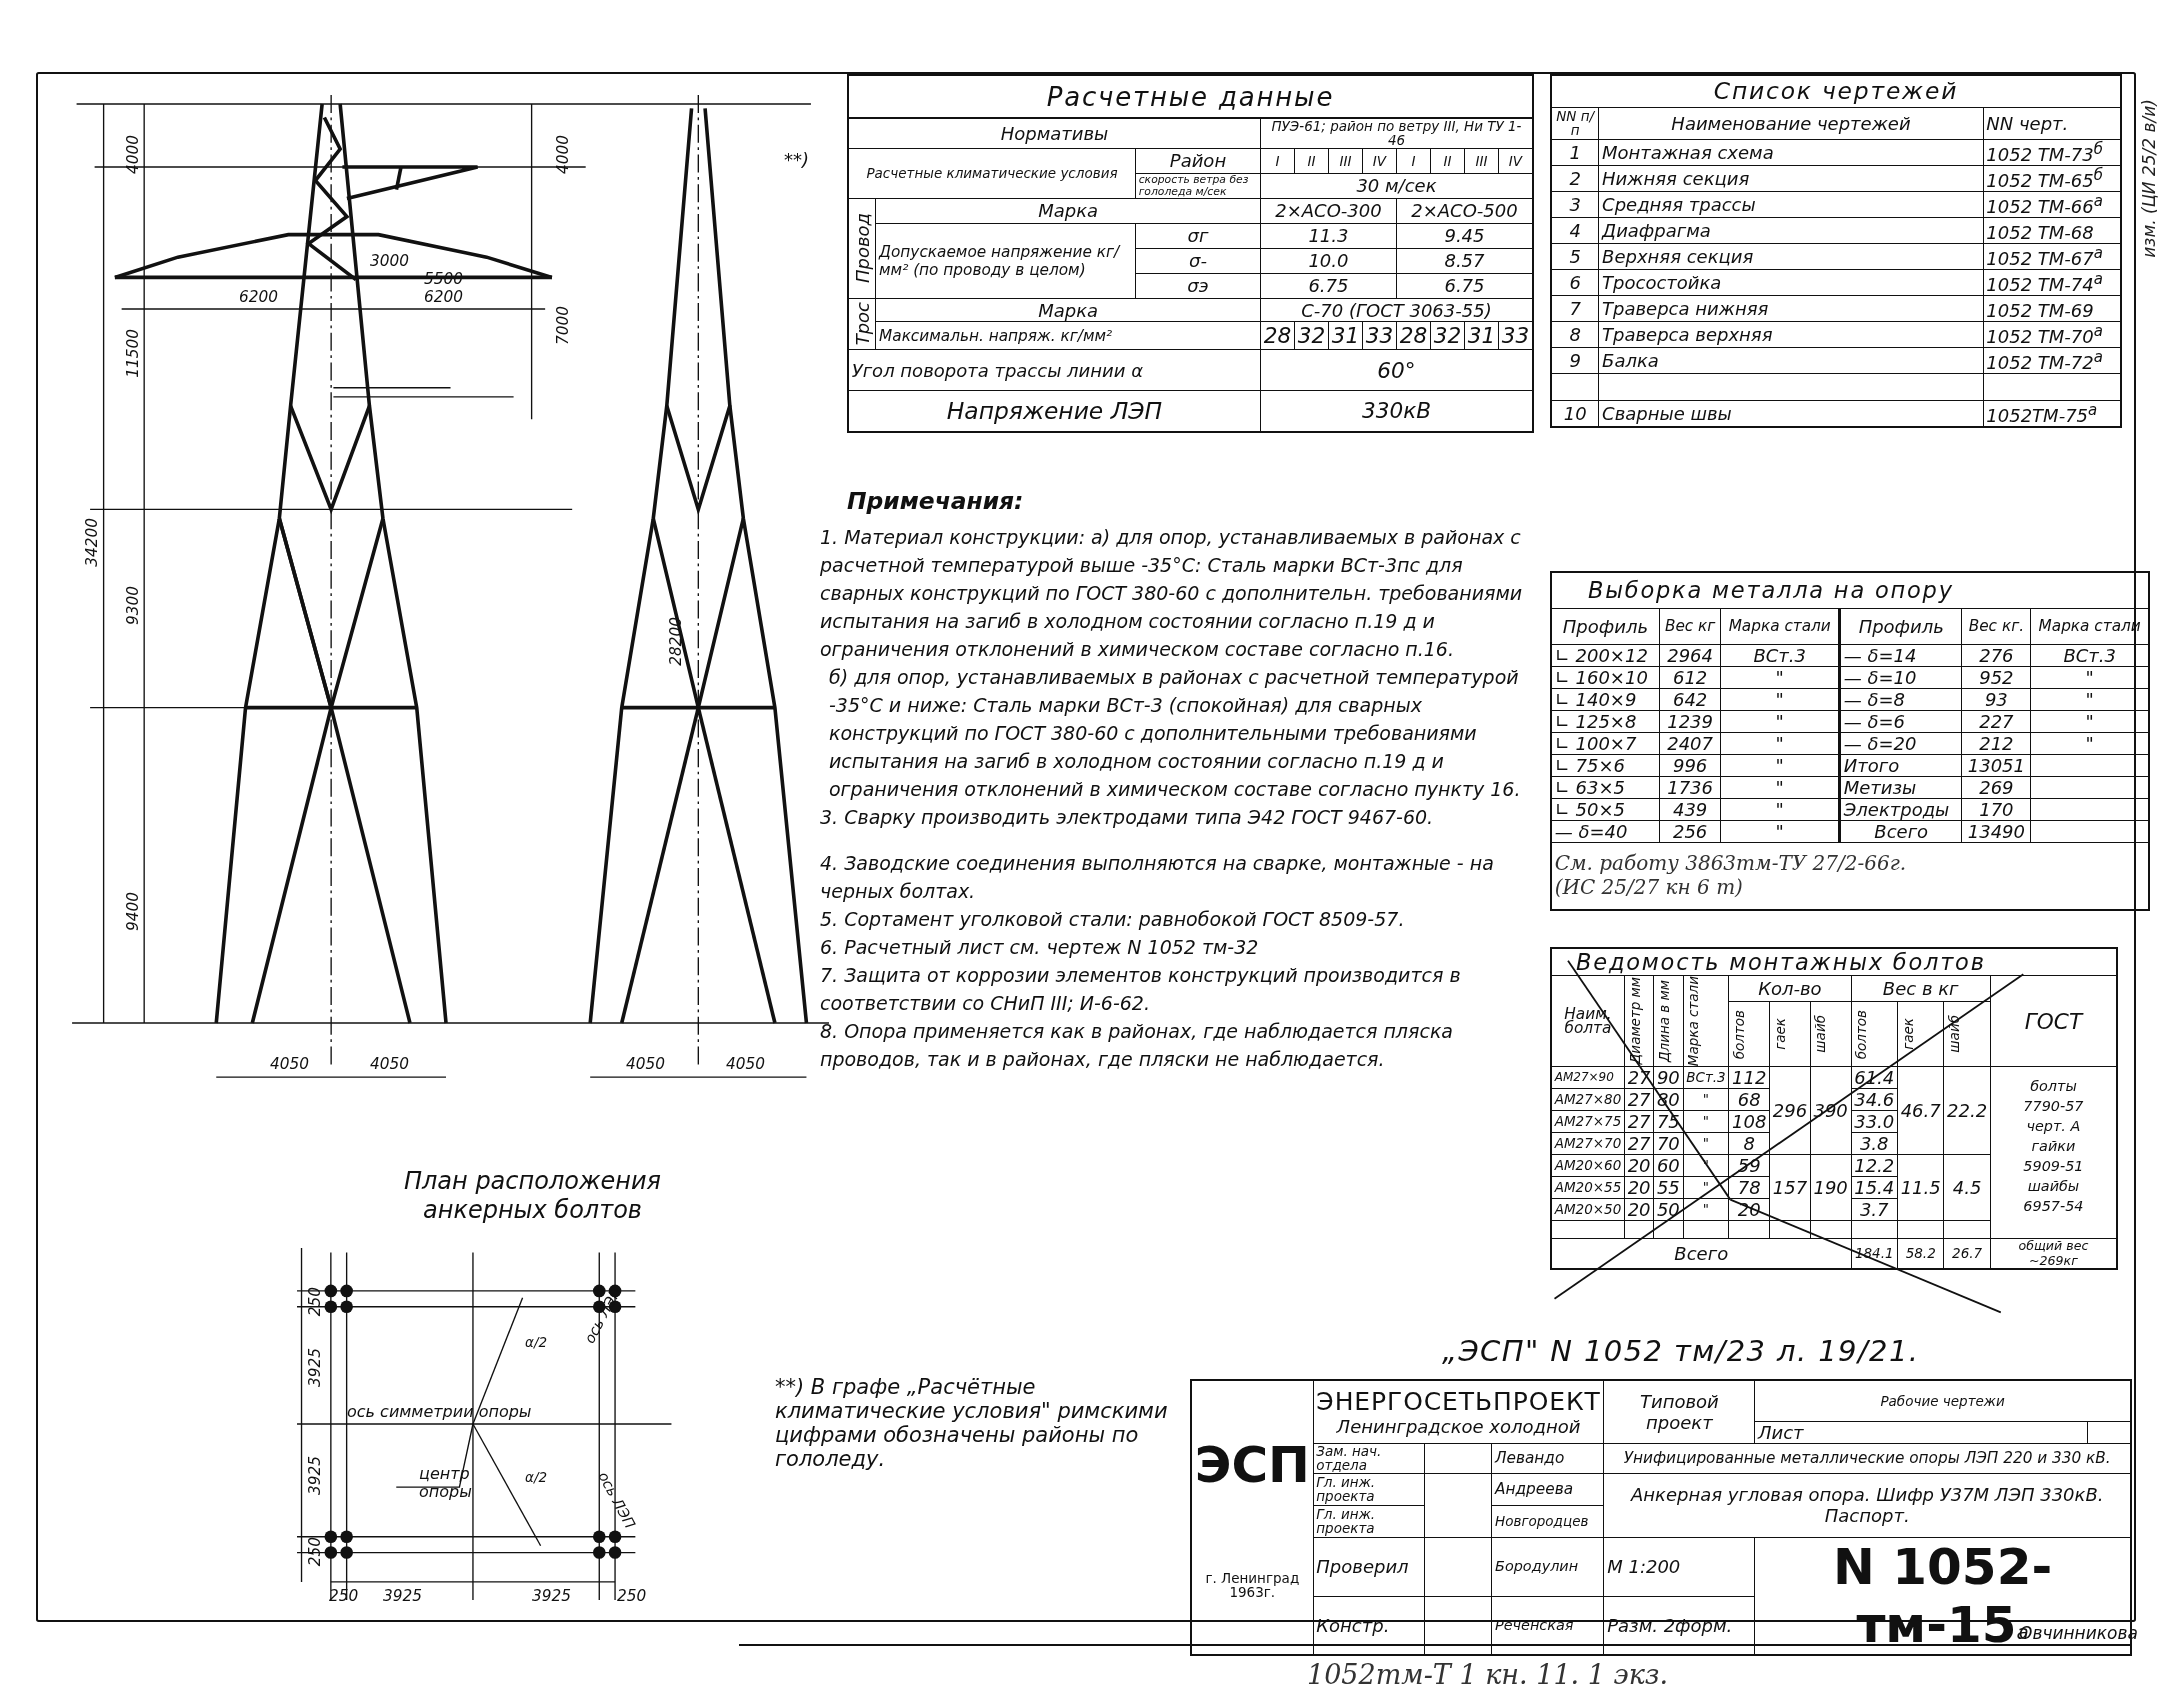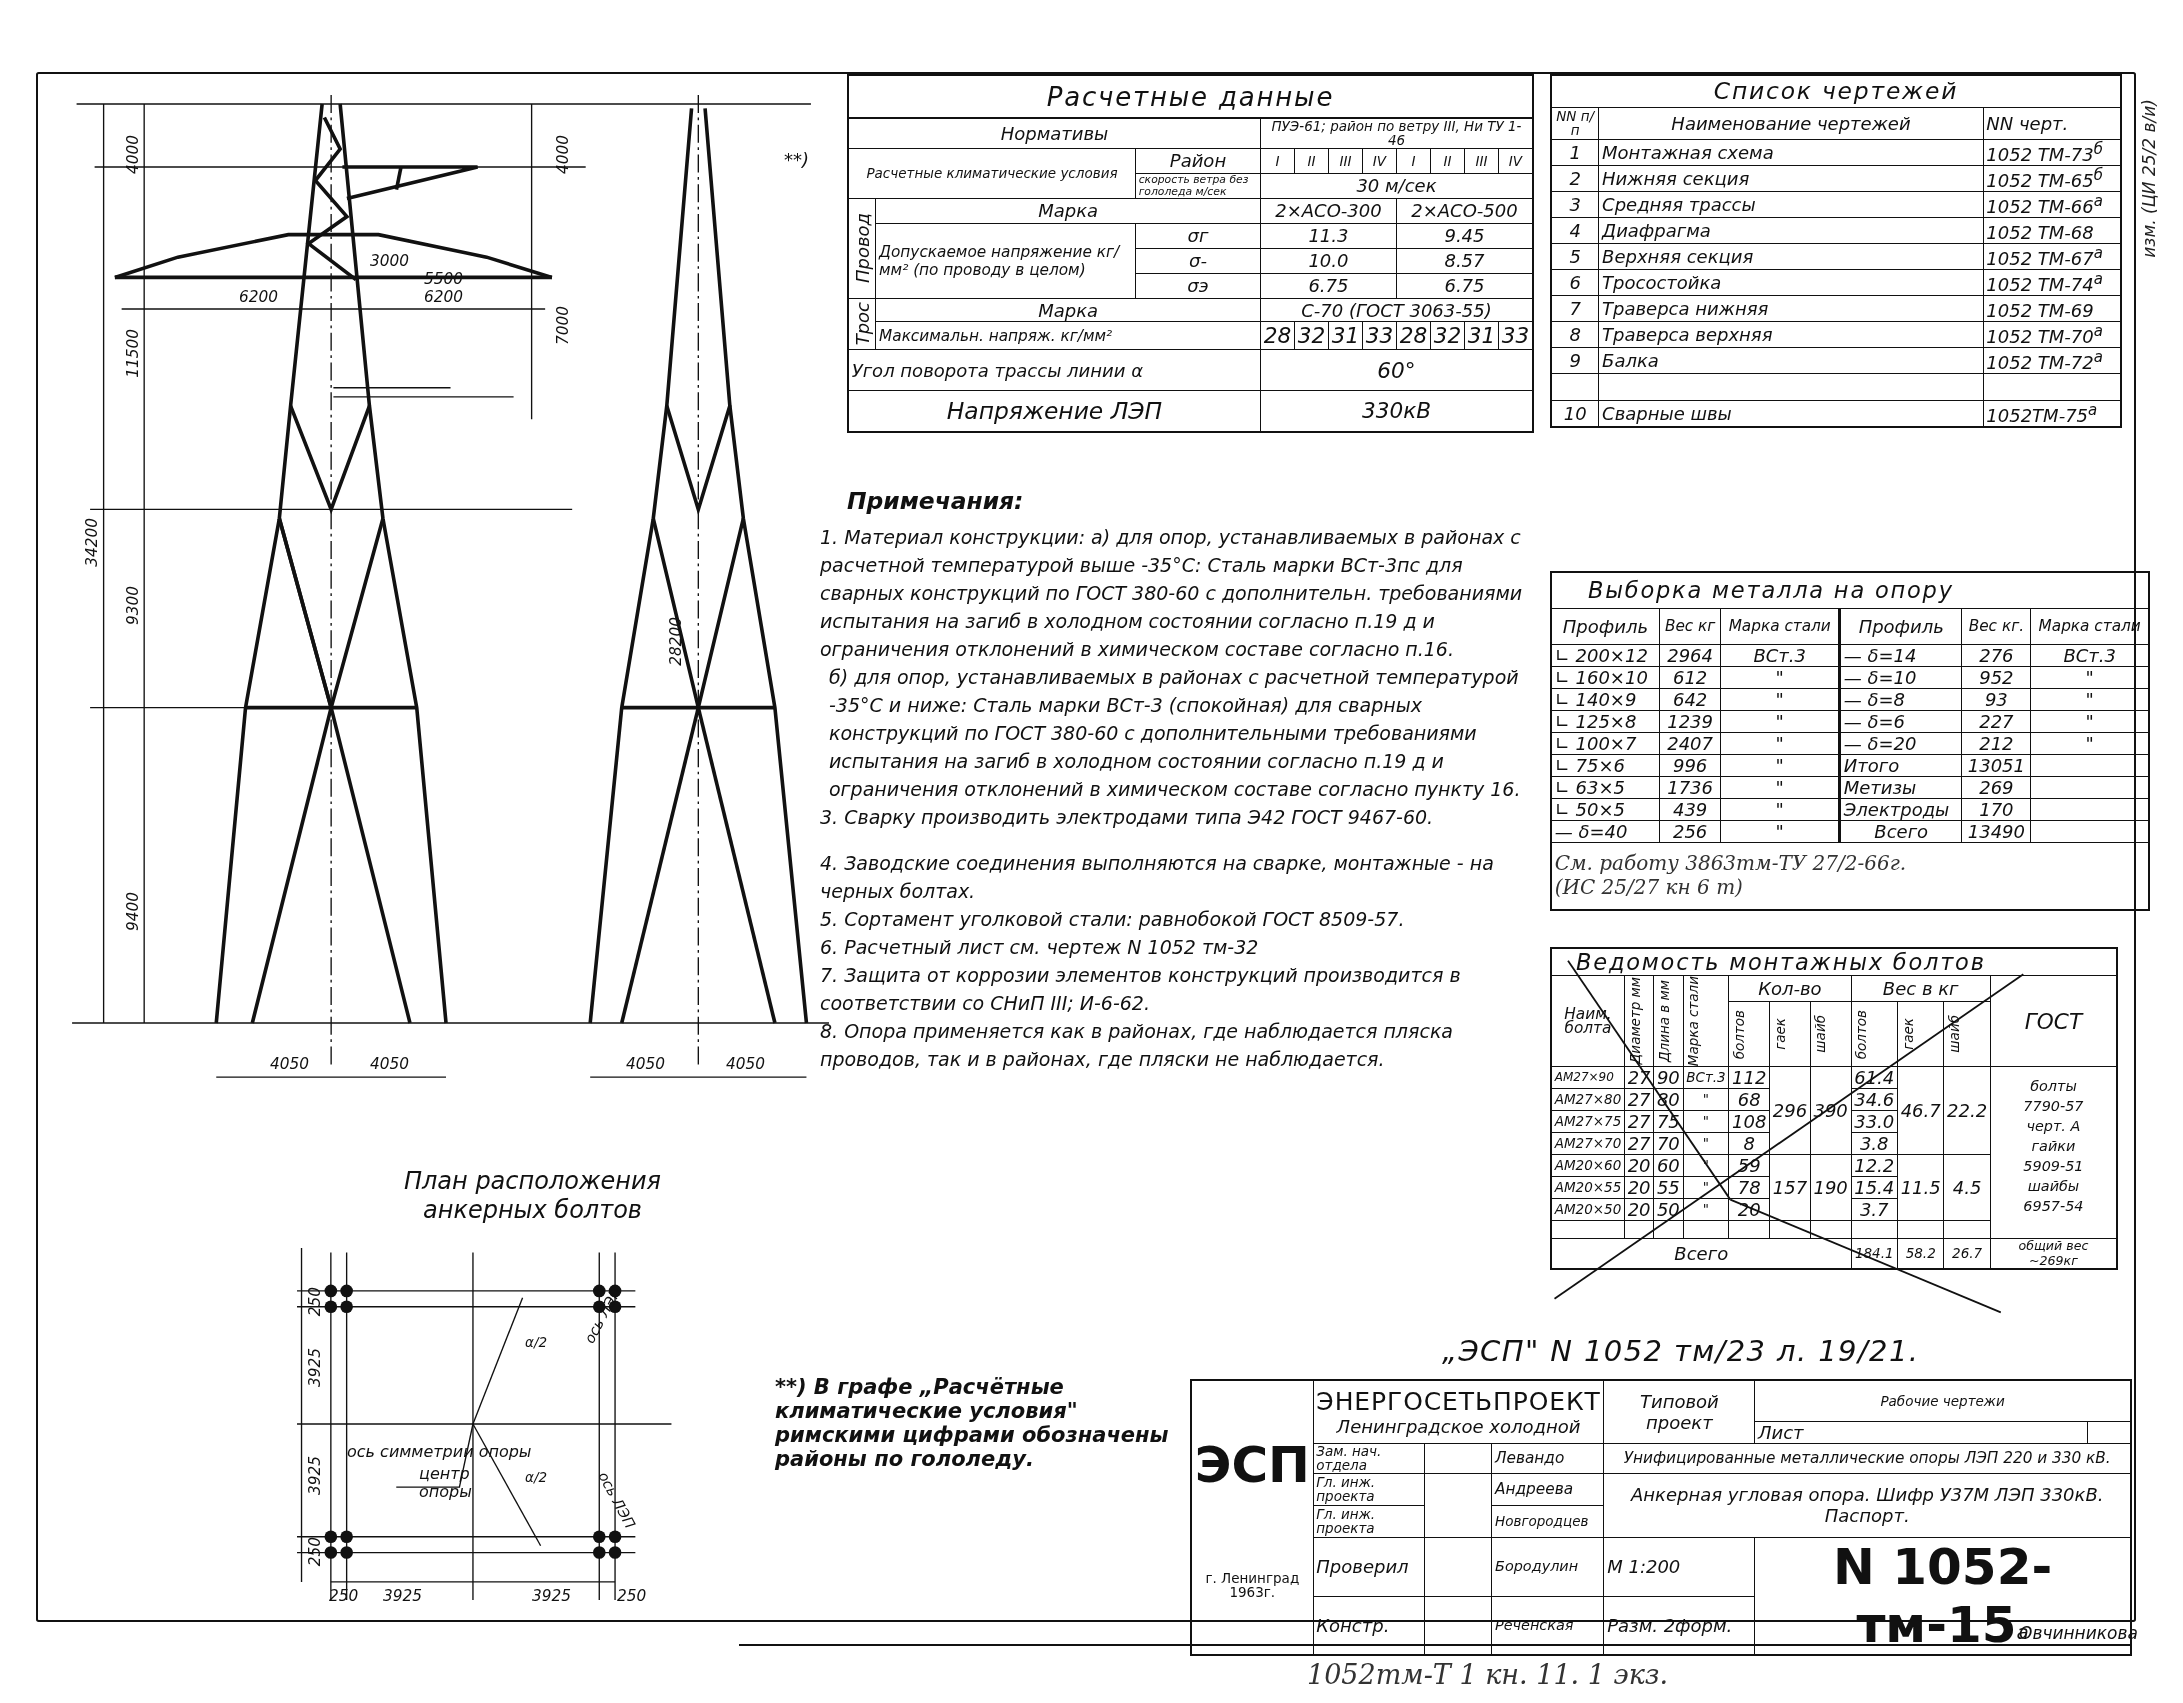--- a/index.html
+++ b/index.html
@@ -139,21 +139,21 @@
   </g>
 </svg>
 <div class="abs dim vert" style="left:306px;top:1287px">250</div>
 <div class="abs dim vert" style="left:306px;top:1348px">3925</div>
 <div class="abs dim vert" style="left:306px;top:1456px">3925</div>
 <div class="abs dim vert" style="left:306px;top:1537px">250</div>
 <div class="abs dim" style="left:329px;top:1587px">250</div>
 <div class="abs dim" style="left:383px;top:1587px">3925</div>
 <div class="abs dim" style="left:532px;top:1587px">3925</div>
 <div class="abs dim" style="left:617px;top:1587px">250</div>
-<div class="abs" style="left:347px;top:1442px;font-size:16px">ось симметрии опоры</div>
+<div class="abs" style="left:347px;top:1402px;font-size:16px">ось симметрии опоры</div>
 <div class="abs" style="left:572px;top:1307px;font-size:14.4px;transform:rotate(-62deg)">ось ЛЭП</div>
 <div class="abs" style="left:586px;top:1492px;font-size:14.4px;transform:rotate(62deg)">ось ЛЭП</div>
 <div class="abs" style="left:419px;top:1465px;font-size:16px;line-height:18px">
   <div>центр</div>
   <div>опоры</div>
 </div>
 <div class="abs" style="left:525px;top:1334px;font-size:13.5px">α/2</div>
 <div class="abs" style="left:525px;top:1469px;font-size:13.5px">α/2</div>
 
 <div class="abs md" style="left:784px;top:149px">**)</div>
@@ -544,21 +544,21 @@
 <div class="abs note" style="left:820px;top:523px;width:712px">
   <div>1. Материал конструкции: а) для опор, устанавливаемых в районах с расчетной температурой выше -35°С: Сталь марки ВСт-3пс для сварных конструкций по ГОСТ 380-60 с дополнительн. требованиями испытания на загиб в холодном состоянии согласно п.19 д и ограничения отклонений в химическом составе согласно п.16.</div>
   <div style="padding-left:9px">б) для опор, устанавливаемых в районах с расчетной температурой -35°С и ниже: Сталь марки ВСт-3 (спокойная) для сварных конструкций по ГОСТ 380-60 с дополнительными требованиями испытания на загиб в холодном состоянии согласно п.19 д и ограничения отклонений в химическом составе согласно пункту 16.</div>
   <div>3. Сварку производить электродами типа Э42 ГОСТ 9467-60.</div>
   <div style="margin-top:18px">4. Заводские соединения выполняются на сварке, монтажные - на черных болтах.</div>
   <div>5. Сортамент уголковой стали: равнобокой ГОСТ 8509-57.</div>
   <div>6. Расчетный лист см. чертеж N 1052 тм-32</div>
   <div>7. Защита от коррозии элементов конструкций производится в соответствии со СНиП III; И-6-62.</div>
   <div>8. Опора применяется как в районах, где наблюдается пляска проводов, так и в районах, где пляски не наблюдается.</div>
 </div>
-<div class="abs" style="left:775px;top:1375px;width:415px;font-size:21px;line-height:24px;font-weight:bold">**) В графе „Расчётные климатические условия" римскими цифрами обозначены районы по гололеду.</div>
+<div class="abs" style="left:775px;top:1375px;width:415px;font-size:21px;line-height:24px;font-weight:normal">**) В графе „Расчётные климатические условия" римскими цифрами обозначены районы по гололеду.</div>
 
 <div class="abs" style="left:1442px;top:1334px;font-size:29px;letter-spacing:1.4px">„ЭСП"  N 1052 тм/23   л. 19/21.</div>
 <table class="abs" style="left:1190px;top:1379px;width:942px;height:239px;border:2.7px solid #111">
   <tbody>
       <tr style="height:41px">
     <td rowspan="7" class="c" style="width:104px;font-style:normal">
       <div style="font-size:50px;font-weight:bold;margin-bottom:77px">ЭСП</div>
       <div class="sm" style="font-size:13.5px">г. Ленинград</div>
       <div class="sm" style="font-size:13.5px">1963г.</div>
     </td>

